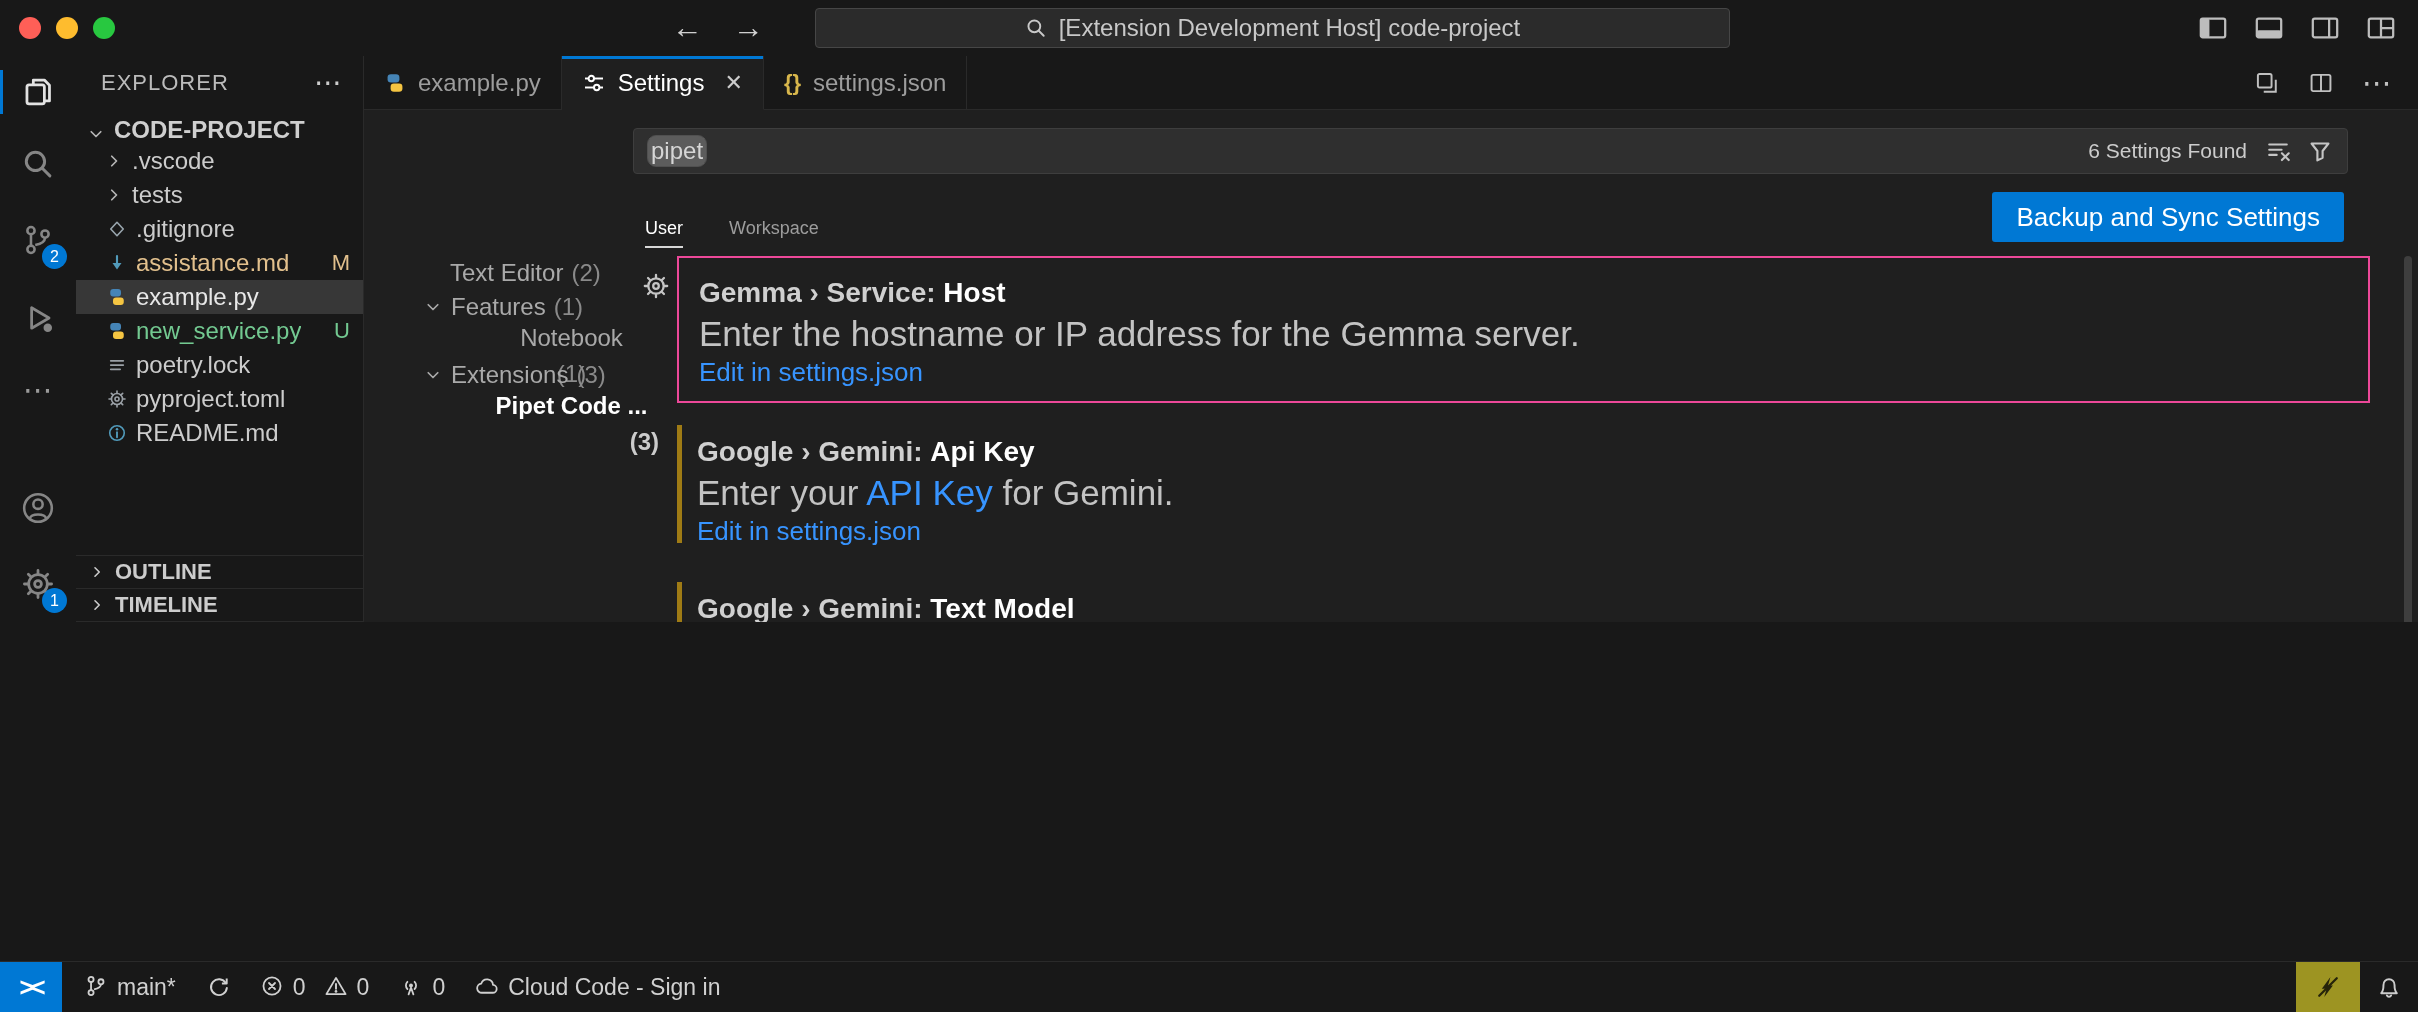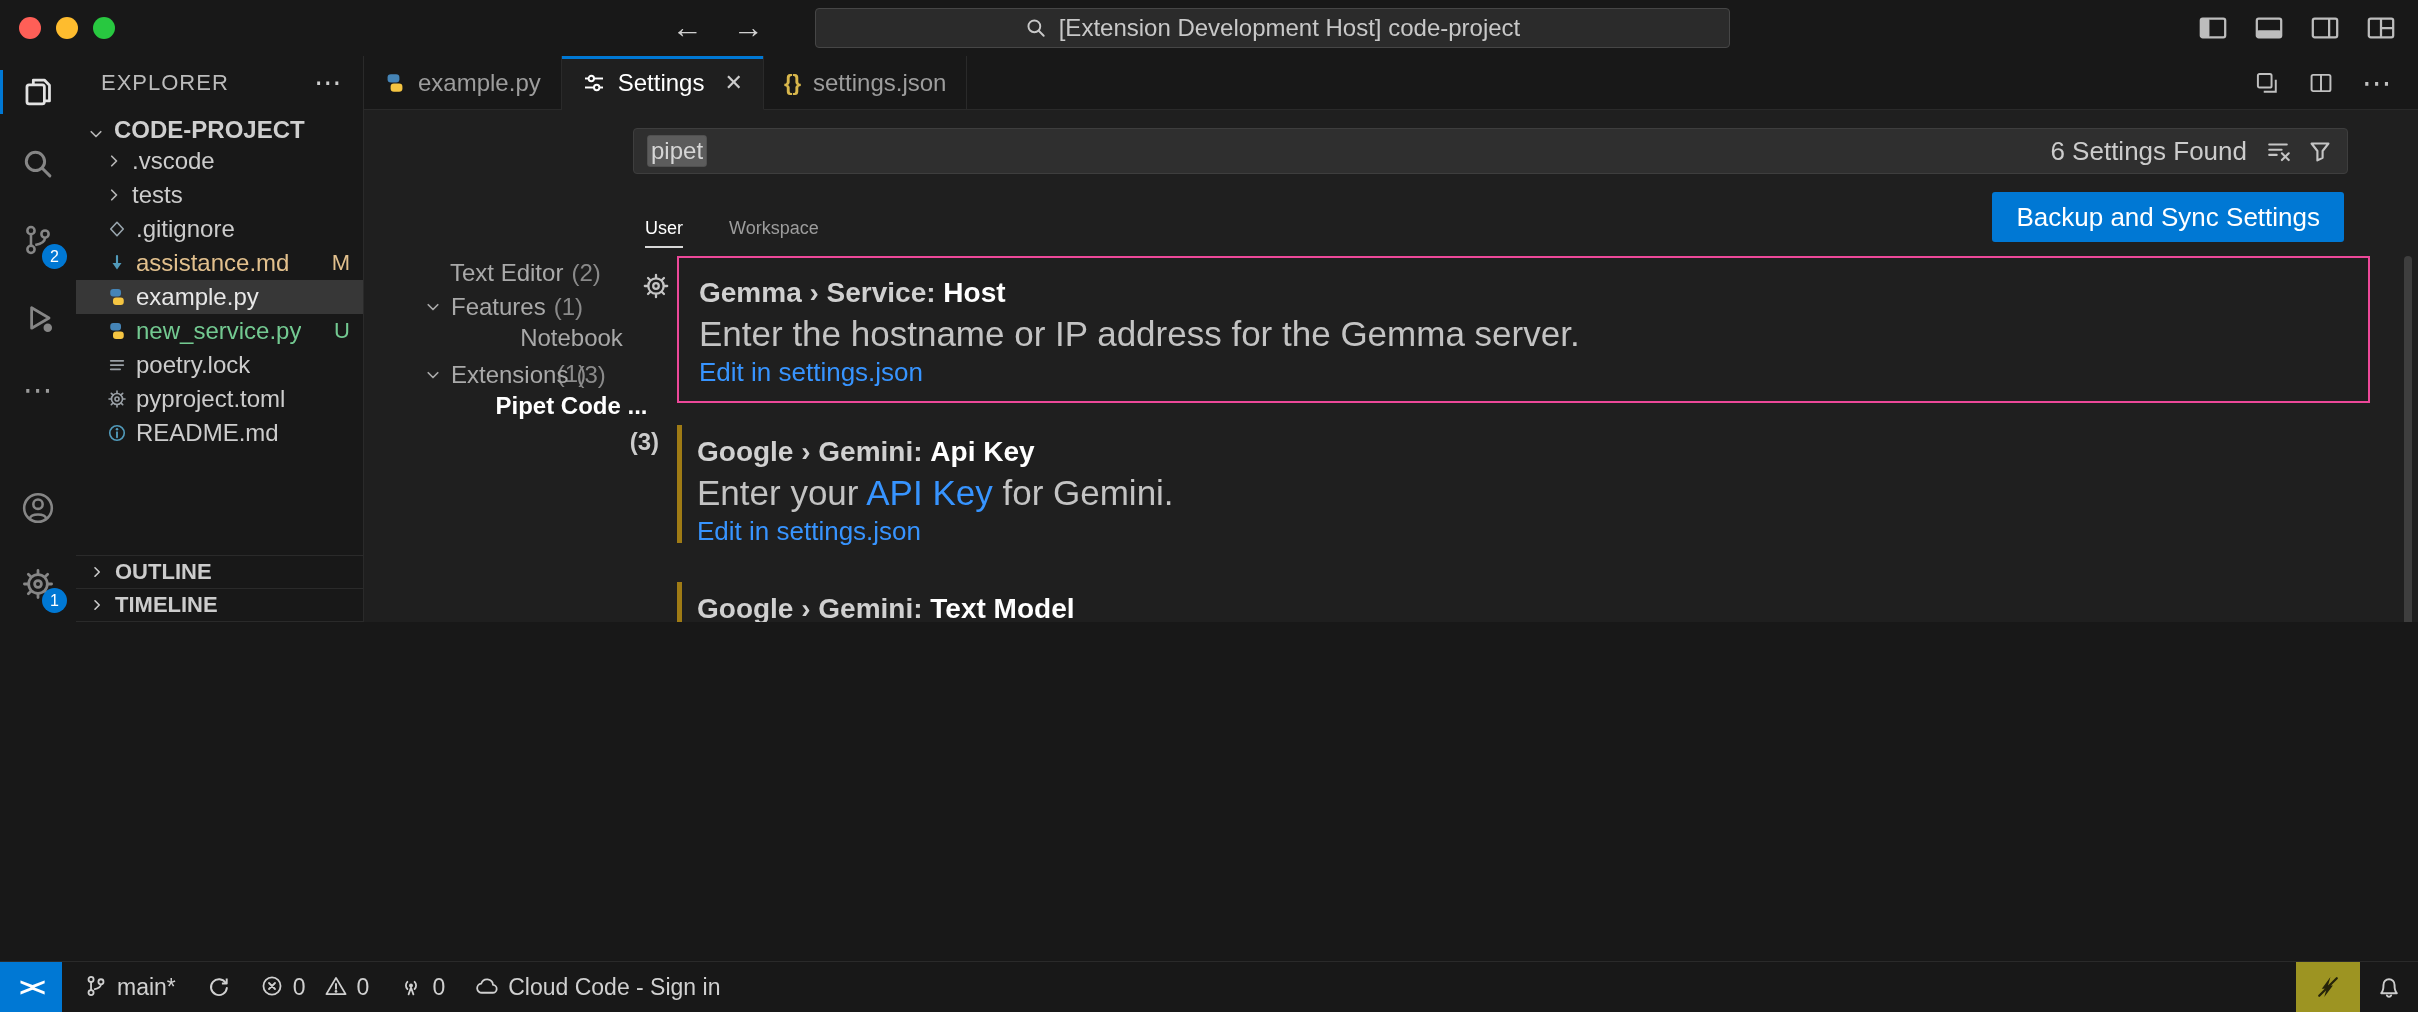--- a/index.html
+++ b/index.html
@@ -62,22 +62,22 @@
   .tab.active::before{content:'';position:absolute;top:0;left:0;right:0;height:3px;background:#0078d4;}
   .tab .closex{font-size:22px;color:#cccccc;margin-left:8px;}
   .braces{font-size:22px;font-weight:700;color:#d8b74c;line-height:1;}
   .tab-fill{flex:1;border-bottom:1px solid #2a2a2a;display:flex;align-items:center;justify-content:flex-end;gap:28px;
             padding-right:26px;color:#c0c0c0;}
   .tb-more{font-size:30px;line-height:1;color:#c0c0c0;}
 
   .settings{position:absolute;left:0;right:0;top:54px;bottom:0;background:#1f1f1f;overflow:hidden;}
   .search{position:absolute;left:269px;top:18px;width:1715px;height:46px;background:#2f2f2f;border:1px solid #3e3e3e;border-radius:4px;
           box-sizing:border-box;display:flex;align-items:center;padding:0 14px;font-size:24px;color:#d6d6d6;}
-  .hl{background:rgba(255,255,255,.22);outline:1px solid rgba(255,255,255,.16);border-radius:2px;padding:1px 3px;}
-  .search .count{margin-left:auto;font-size:26px;color:#cccccc;margin-right:18px;}
+  .hl{background:rgba(255,255,255,.22);outline:1px solid rgba(255,255,255,.16);border-radius:8px;padding:1px 3px;}
+  .search .count{margin-left:auto;font-size:21px;color:#cccccc;margin-right:18px;}
   .search .sicons{display:flex;align-items:center;gap:16px;color:#c5c5c5;}
   .scopes{position:absolute;left:281px;top:92px;height:52px;display:flex;align-items:flex-start;gap:46px;font-size:18px;color:#9d9d9d;}
   .scope{height:52px;display:flex;align-items:center;position:relative;}
   .scope.active{color:#ffffff;}
   .scope.active::after{content:'';position:absolute;left:0;right:0;bottom:6px;height:2px;background:#d7d7d7;}
   .syncbtn{position:absolute;right:74px;top:82px;height:50px;background:#0078d4;color:#ffffff;font-size:26px;border-radius:3px;
            display:flex;align-items:center;padding:0 24px;}
   .toc{position:absolute;left:47px;top:146px;width:252px;font-size:24px;color:#a9a9a9;}
   .tocrow{height:34px;display:flex;align-items:center;gap:8px;}
   .tocrow .chev{color:#a9a9a9;}

